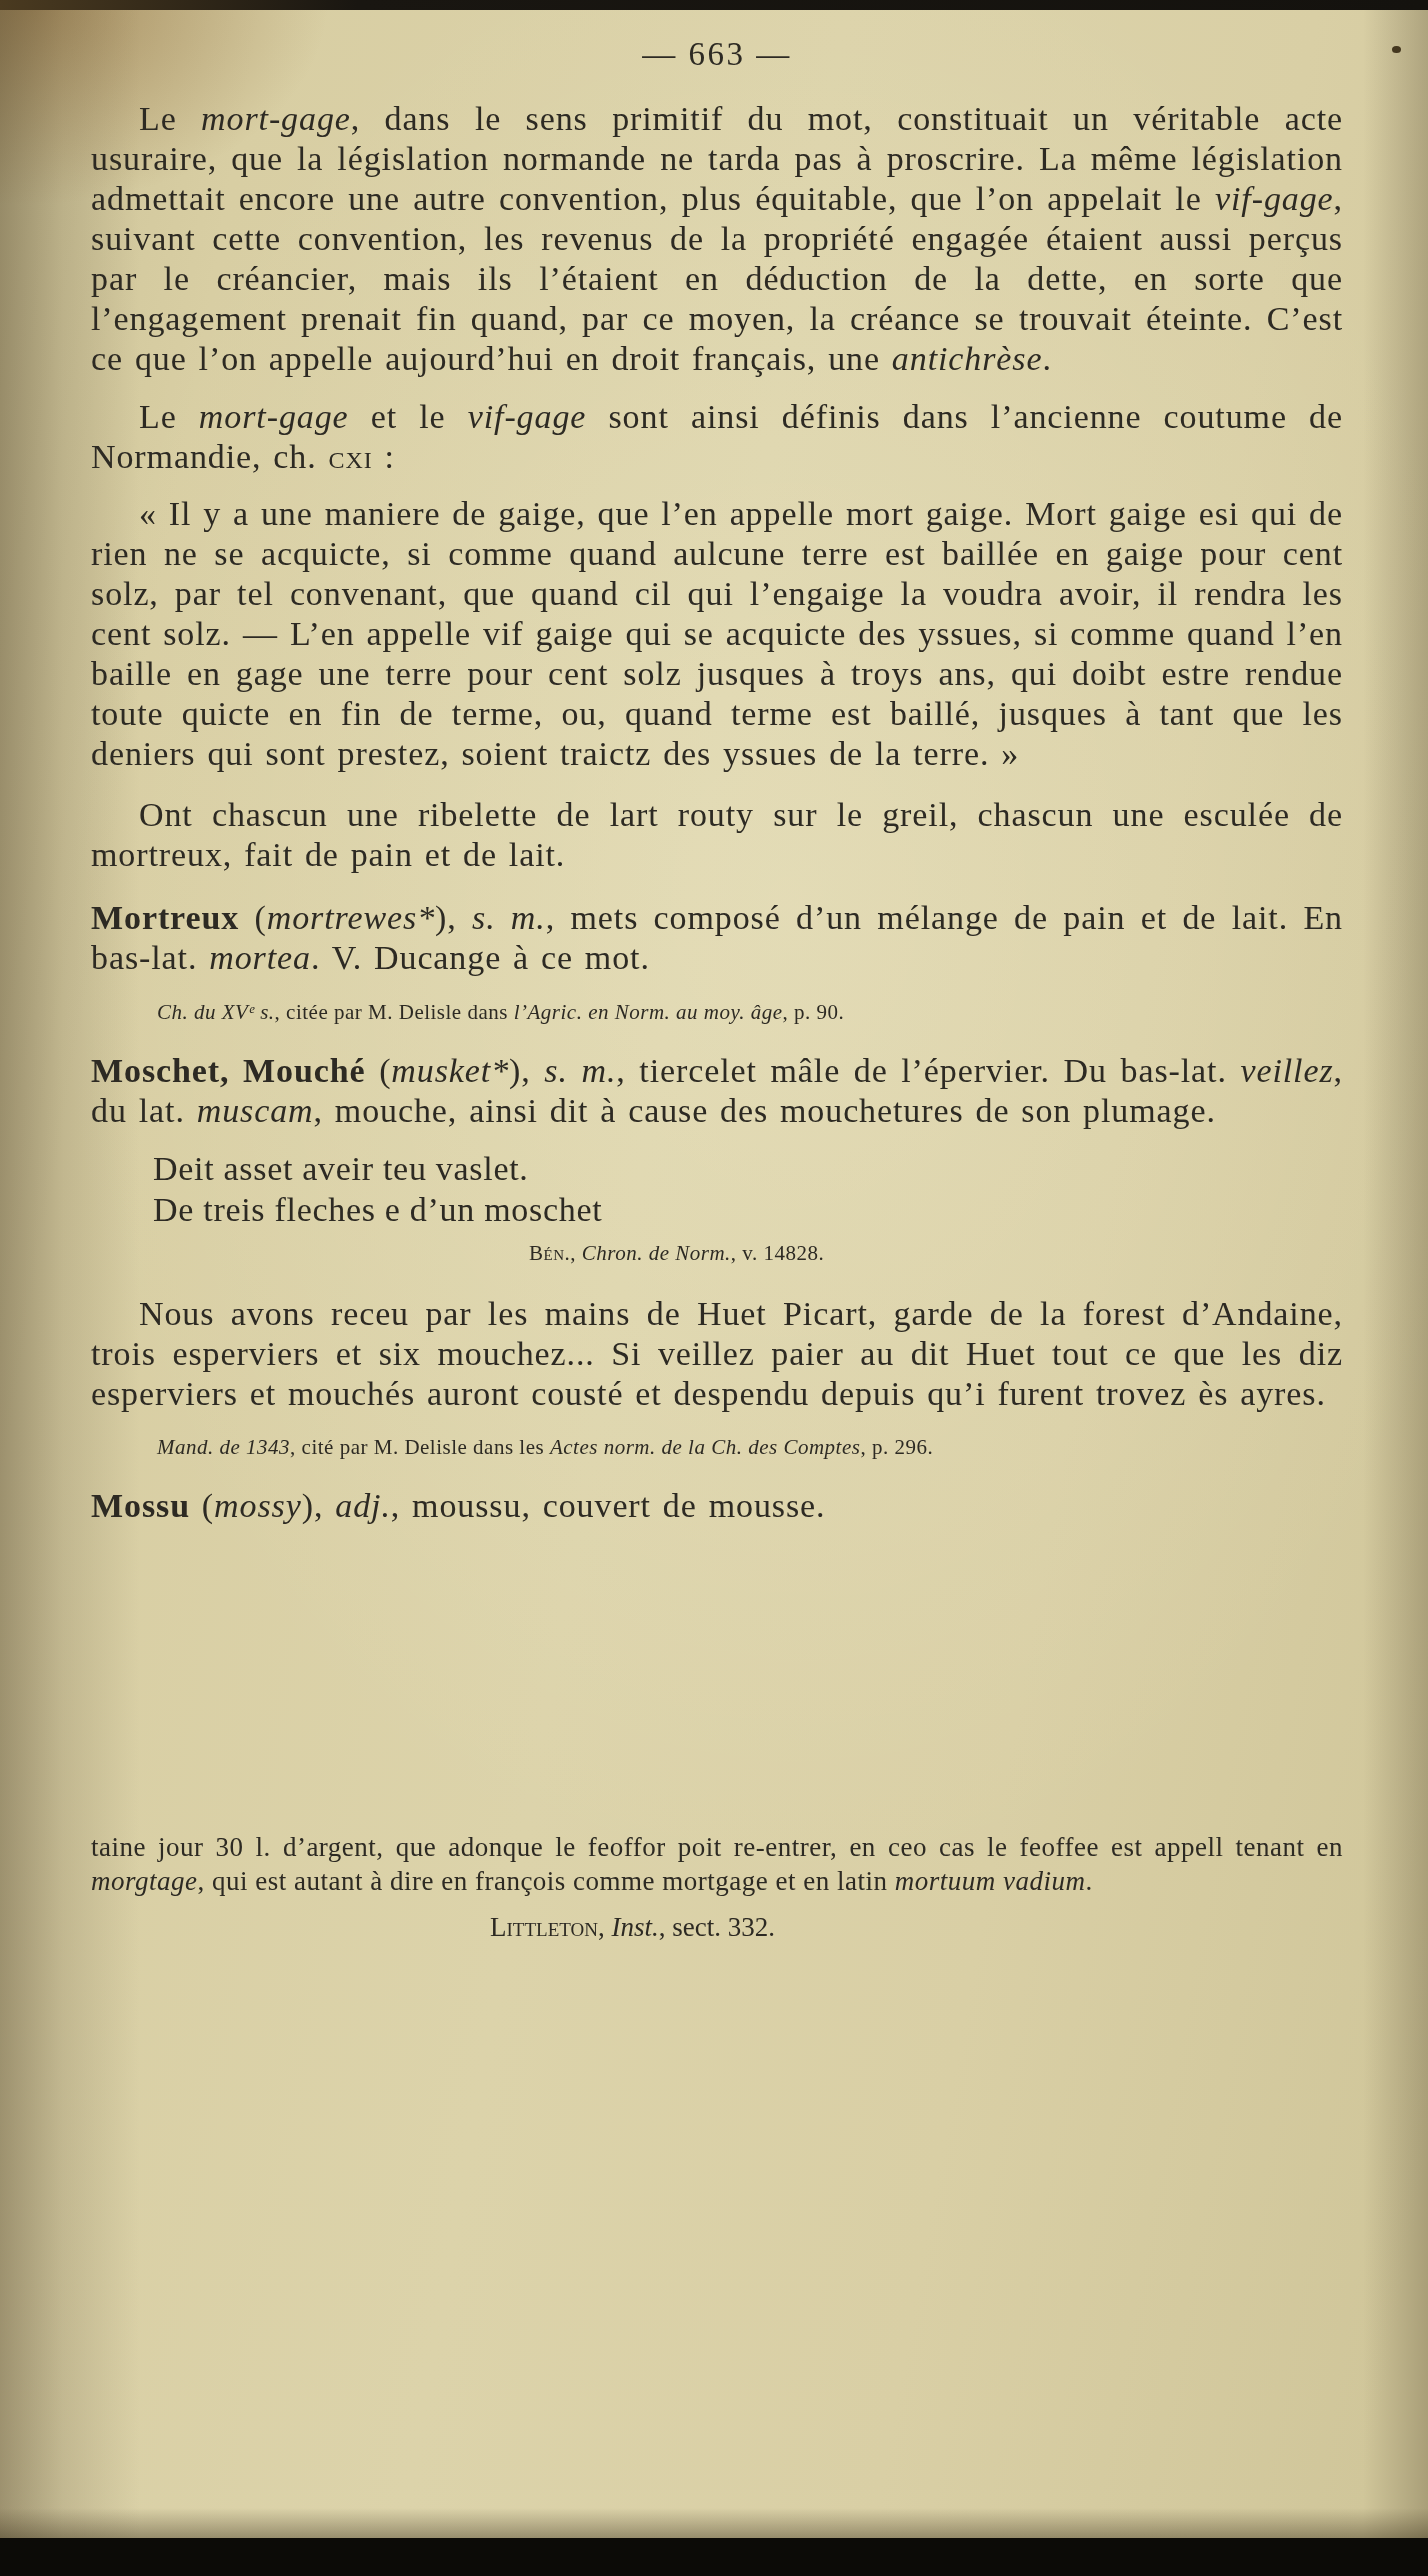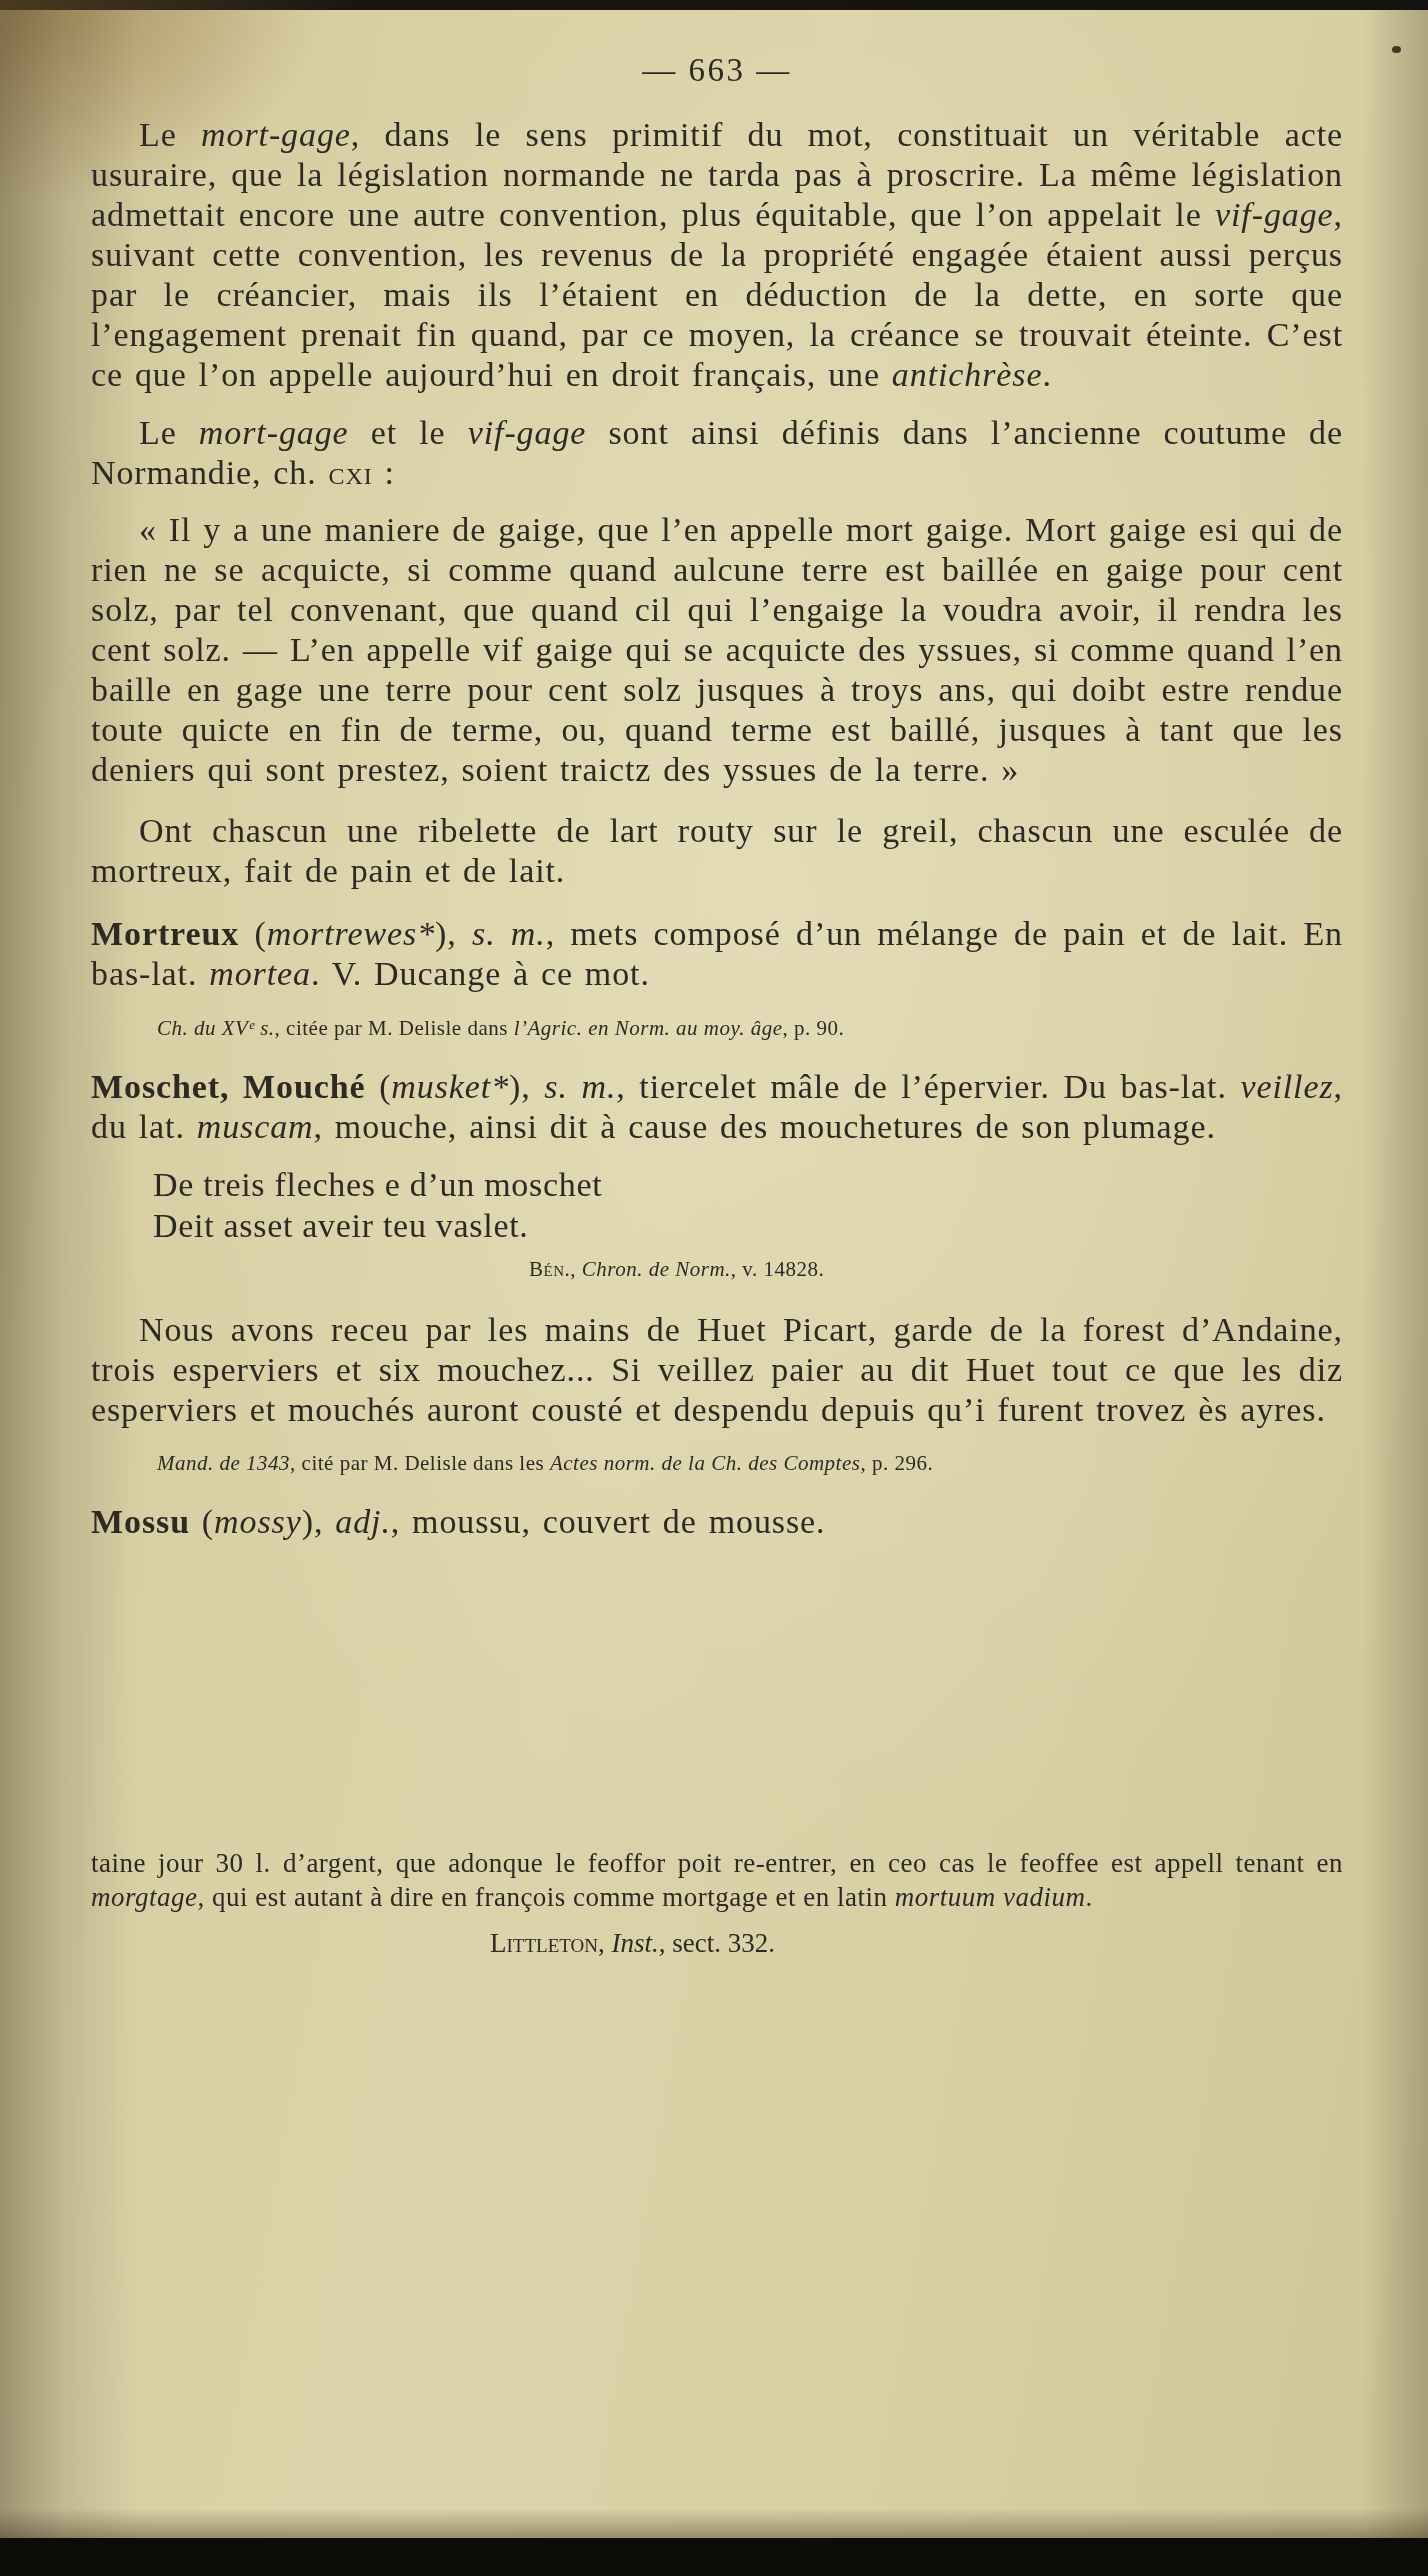--- a/index.html
+++ b/index.html
@@ -25,21 +25,21 @@
   .edge-left { position:absolute; top:0; bottom:0; left:0; width:140px;
     background: linear-gradient(to right, rgba(74,60,36,0.42), rgba(74,60,36,0.16) 45%, rgba(74,60,36,0)); z-index:2; }
   .edge-right { position:absolute; top:0; bottom:0; right:0; width:66px;
     background: linear-gradient(to left, rgba(66,54,30,0.28), rgba(66,54,30,0)); z-index:2; }
   .edge-bottom { position:absolute; bottom:0; left:0; right:0; height:38px; background:#0c0b07; z-index:3; }
   .edge-bottom-fade { position:absolute; bottom:38px; left:0; right:0; height:30px;
     background: linear-gradient(to top, rgba(52,42,22,0.4), rgba(52,42,22,0)); z-index:2; }
   .speck { position:absolute; top:46px; right:28px; width:9px; height:7.4px; border-radius:50%;
     background:#44371f; z-index:3; }
 
-  .content { position:absolute; left:79px; right:74px; top:52px; z-index:4; }
+  .content { position:absolute; left:79px; right:74px; top:36px; z-index:4; }
 
   .pagenum { text-align:center; font-size:33px; letter-spacing:2.5px; margin:0 0 26.4px 0; }
 
   p { margin: 12px; }
   .body { font-size:34px; line-height:40px; text-align:justify;
     letter-spacing:0.9px; word-spacing:2.5px; margin-bottom:17.3px; }
   .indent { text-indent:48px; }
   .quote { margin-bottom:21.5px; }
   .entry { margin-top:23px; margin-bottom:17.3px; }
 
@@ -84,22 +84,22 @@
 
     <p class="body indent"><span>Ont chascun une ribelette de lart routy sur le greil, chascun une esculée de mortreux, fait de pain et de lait.</span></p>
 
     <p class="body entry"><span class="b">Mortreux</span><span> (</span><span class="i">mortrewes*</span><span>), </span><span class="i">s. m.</span><span>, mets composé d’un mélange de pain et de lait. En bas-lat. </span><span class="i">mortea</span><span>. V. Ducange à ce mot.</span></p>
 
     <p class="citation"><span class="i">Ch. du XVᵉ s.</span><span>, citée par M. Delisle dans </span><span class="i">l’Agric. en Norm. au moy. âge</span><span>, p. 90.</span></p>
 
     <p class="body entry"><span class="b">Moschet, Mouché</span><span> (</span><span class="i">musket*</span><span>), </span><span class="i">s. m.</span><span>, tiercelet mâle de l’épervier. Du bas-lat. </span><span class="i">veillez</span><span>, du lat. </span><span class="i">muscam</span><span>, mouche, ainsi dit à cause des mouchetures de son plumage.</span></p>
 
     <div class="verse">
+      <div class="verse-line">Deit asset aveir teu vaslet.</div>
       <div class="verse-line">De treis fleches e d’un moschet</div>
-      <div class="verse-line">Deit asset aveir teu vaslet.</div>
     </div>
 
     <p class="citation cite-ben"><span class="sc">Bén.</span><span>, </span><span class="i">Chron. de Norm.</span><span>, v. 14828.</span></p>
 
     <p class="body indent"><span>Nous avons receu par les mains de Huet Picart, garde de la forest d’Andaine, trois esperviers et six mouchez... Si veillez paier au dit Huet tout ce que les diz esperviers et mouchés auront cousté et despendu depuis qu’i furent trovez ès ayres.</span></p>
 
     <p class="citation"><span class="i">Mand. de 1343</span><span>, cité par M. Delisle dans les </span><span class="i">Actes norm. de la Ch. des Comptes</span><span>, p. 296.</span></p>
 
     <p class="body entry"><span class="b">Mossu</span><span> (</span><span class="i">mossy</span><span>), </span><span class="i">adj.</span><span>, moussu, couvert de mousse.</span></p>
 

